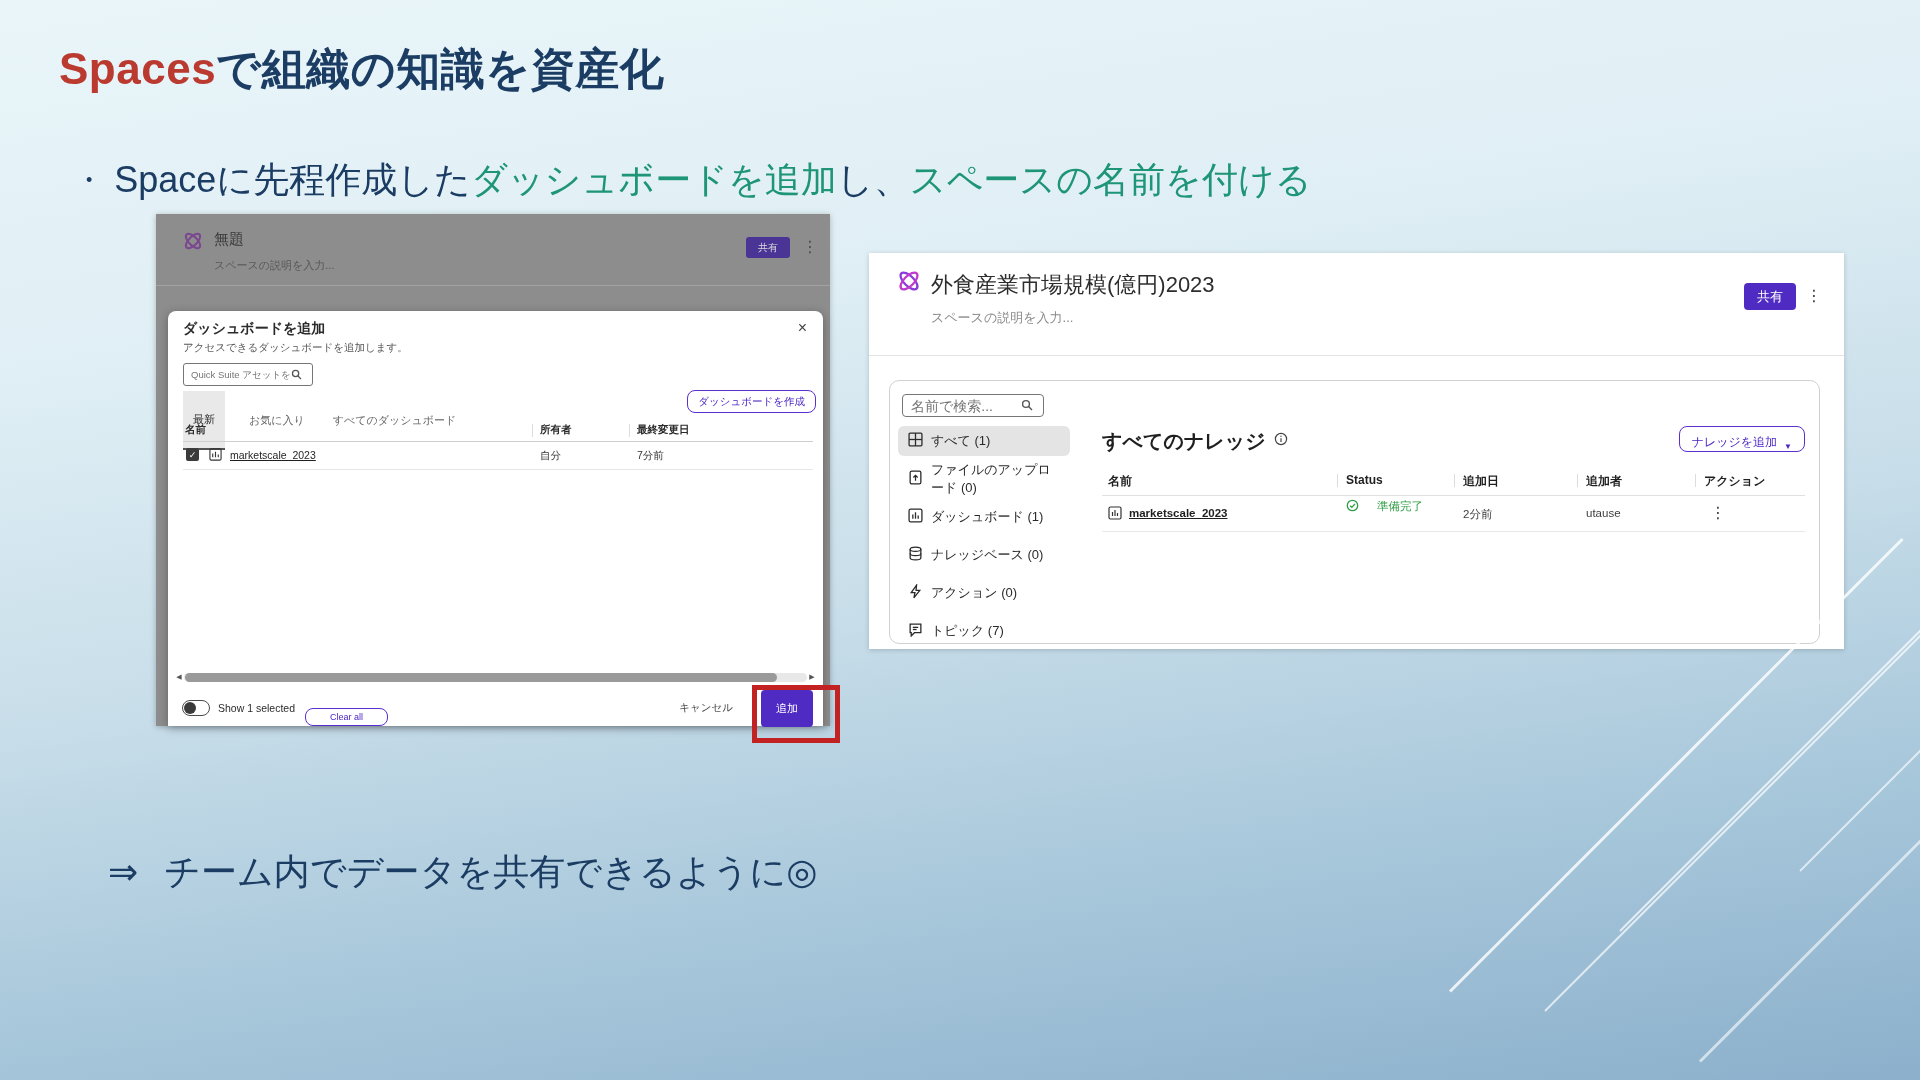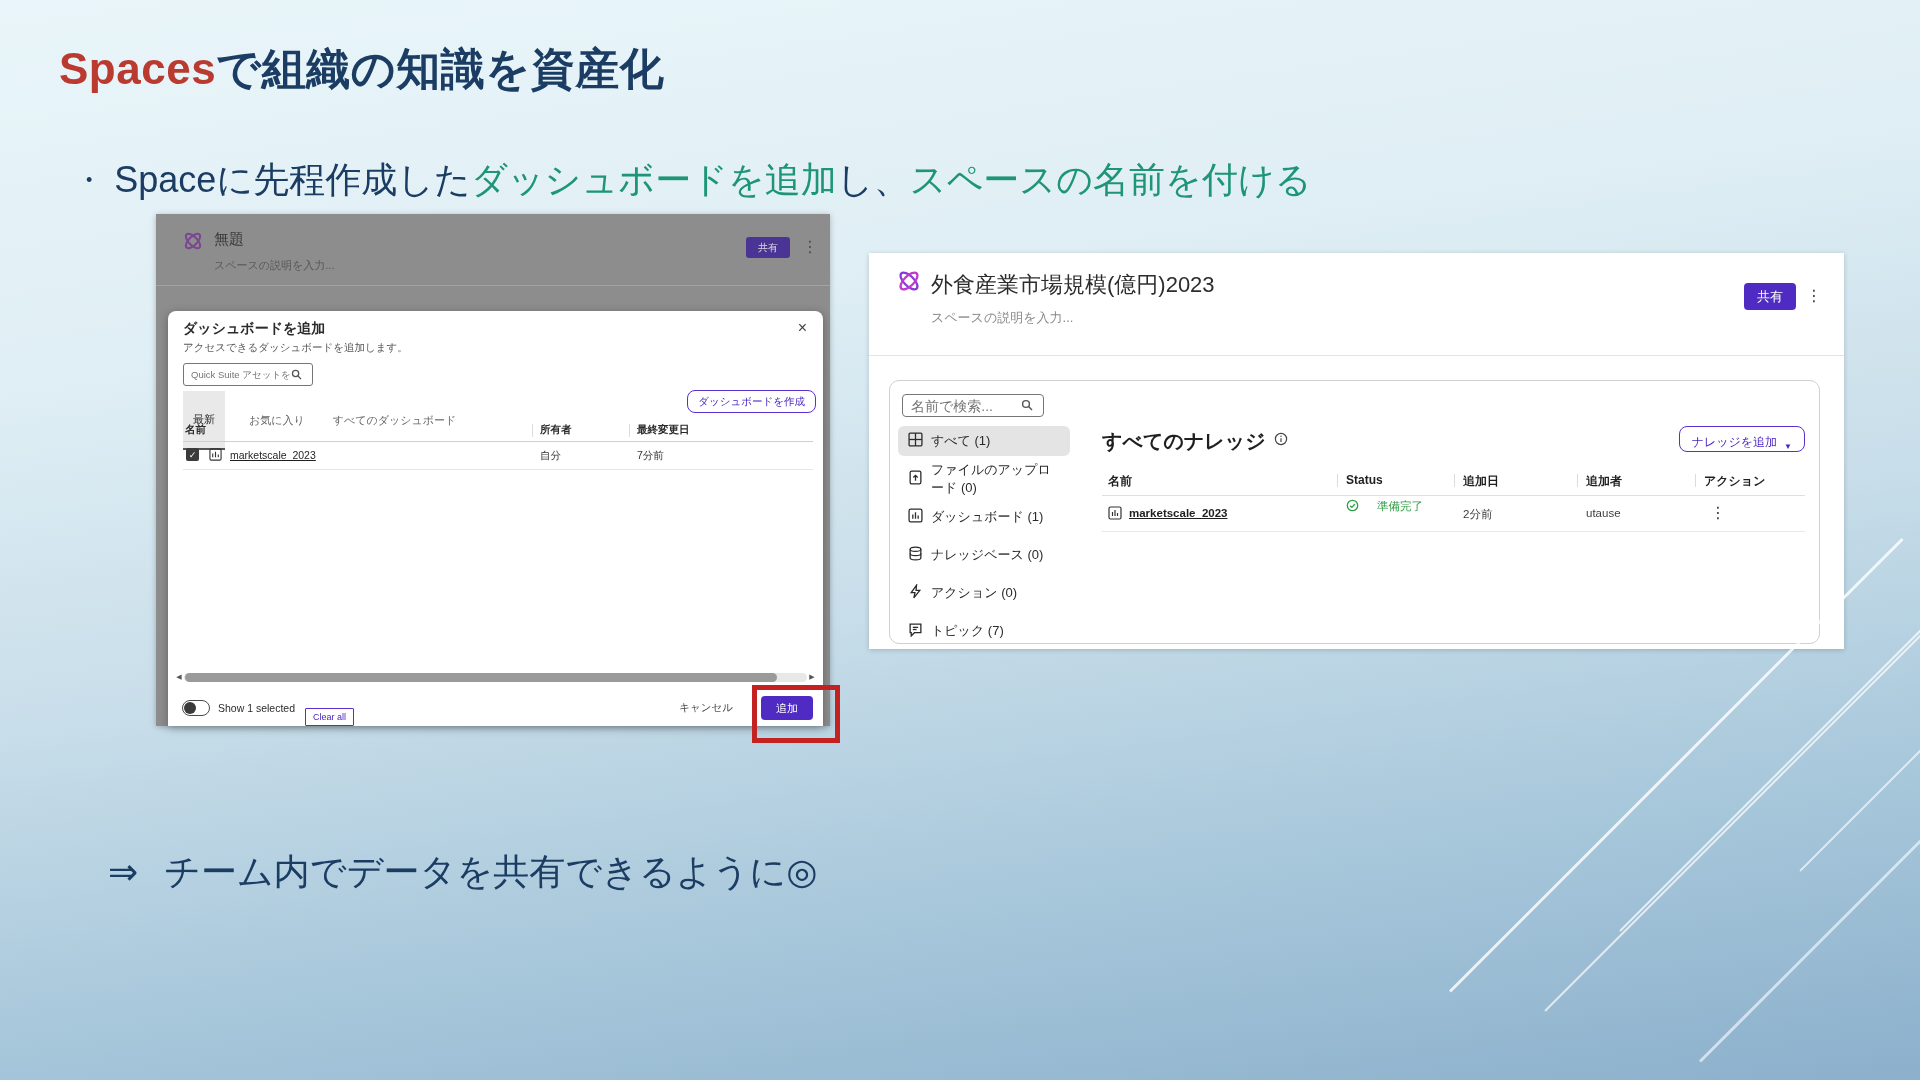--- a/index.html
+++ b/index.html
@@ -54,24 +54,24 @@
   .dlg-row .ow{position:absolute;left:372px;top:5px;text-align:right;} .dlg-row .md{position:absolute;left:469px;top:5px;}
   .dlg-rowline{position:absolute;left:15px;right:10px;top:158px;height:1px;background:#e6e6e6;}
   .dlg-scroll{position:absolute;left:6px;right:6px;top:360px;height:12px;display:flex;align-items:center;}
   .dlg-scroll .arr{font-size:7px;color:#555;width:10px;text-align:center;cursor:pointer;}
   .dlg-scroll .track{flex:1;height:9px;background:#e8e8e8;border-radius:5px;position:relative;}
   .dlg-scroll .thumb{position:absolute;left:1px;top:0;height:9px;width:95%;background:#9a9a9a;border-radius:5px;cursor:grab;}
   .dlg-footer{position:absolute;left:14px;right:10px;top:382px;height:30px;display:flex;align-items:center;}
   .toggle{width:26px;height:14px;border:1px solid #4a4a4a;border-radius:8px;position:relative;cursor:pointer;background:#fff;}
   .toggle .knob{position:absolute;left:1px;top:1px;width:12px;height:12px;border-radius:50%;background:#3a3a3a;}
   .dlg-footer .sel{font-size:10.5px;color:#2b2b2b;margin-left:8px;}
-  .dlg-footer .clear{margin-left:10px;font-size:9px;padding:3px 7px;border-radius:1px;margin-top:17px;}
+  .dlg-footer .clear{margin-left:10px;font-size:9px;padding:3px 24px;border-radius:8px;margin-top:17px;}
   .dlg-footer .spacer{flex:1;}
   .dlg-footer .cancel{font-size:10.5px;color:#444;margin-right:28px;cursor:pointer;}
-  .dlg-footer .add{width:52px;height:24px;font-size:11px;}
+  .dlg-footer .add{width:52px;height:37px;font-size:11px;}
   .red-box{position:absolute;left:584px;top:374px;width:78px;height:48px;border:5px solid #c32222;z-index:6;}
   
   .shot-right{position:absolute;left:869px;top:253px;width:975px;height:396px;background:#fff;
     box-shadow:0 1px 5px rgba(0,0,0,.18);}
   .shot-right .pg-logo{position:absolute;left:27px;top:15px;}
   .shot-right .pg-title{position:absolute;left:62px;top:17px;font-size:22px;color:#2d2d2d;}
   .shot-right .pg-sub{position:absolute;left:62px;top:56px;font-size:13px;color:#8a8a8a;}
   .shot-right .pg-share{position:absolute;right:48px;top:30px;width:52px;height:27px;font-size:13px;}
   .shot-right .pg-kebab{position:absolute;right:22px;top:35px;}
   .shot-right .pg-divider{position:absolute;left:0;right:0;top:102px;height:1px;background:#e4e4e4;}

